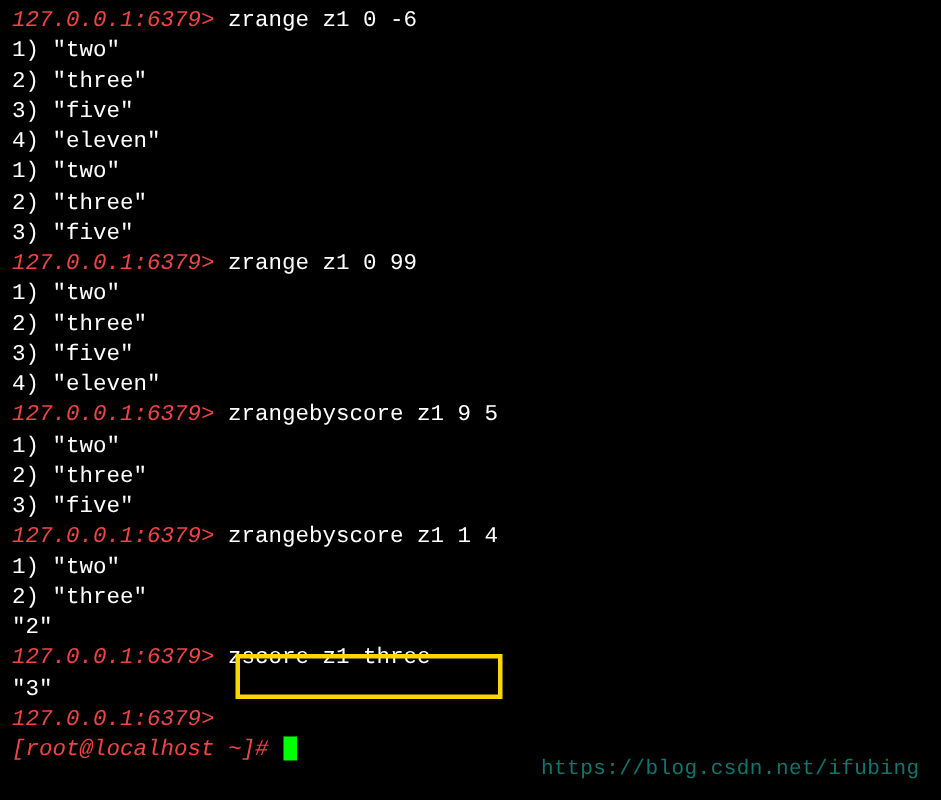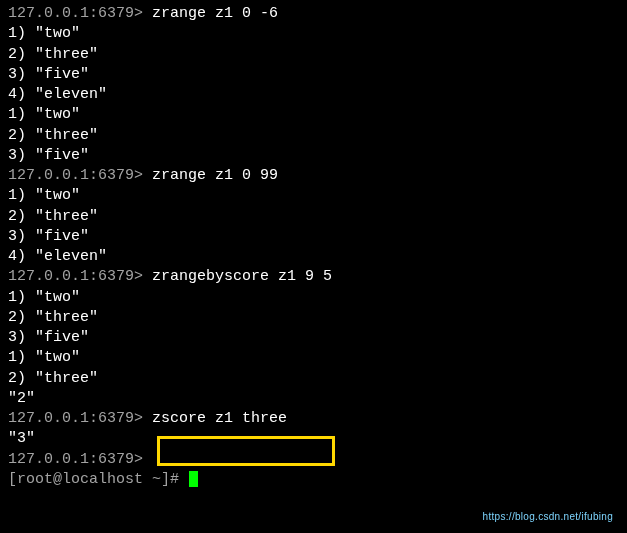--- a/index.html
+++ b/index.html
@@ -16,21 +16,22 @@
       color: #fff;
       padding: 4px 8px;
       position: relative;
       overflow: hidden;
       line-height: 1.35;
     }
     .line {
       white-space: pre;
     }
     .prompt {
-      color: #a3a3a3;
+      color: #ef4444;
+      font-style: italic;
     }
     .cmd {
       color: #fff;
     }
     .highlight-box {
       position: absolute;
       border: 3px solid #ffd700;
       left: 157px;
       top: 436px;
       width: 178px;
@@ -42,23 +43,23 @@
       width: 9px;
       height: 16px;
       background: #00ff00;
       vertical-align: middle;
       margin-left: 1px;
     }
     .watermark {
       position: absolute;
       right: 14px;
       bottom: 10px;
-      color: #7dd3fc;
-      font-family: Liberation Sans, sans-serif;
-      font-size: 10px;
+      color: #0f766e;
+      font-family: Liberation Mono, monospace;
+      font-size: 14px;
       letter-spacing: 0.3px;
     }
   </style>
 </head>
 <body>
 
 <div id="terminal">
     <div class="line"><span class="prompt">127.0.0.1:6379&gt;</span><span class="cmd"> zrange z1 0 -6</span></div>
     <div class="line"><span>1) "two"</span></div>
     <div class="line"><span>2) "three"</span></div>
@@ -69,20 +70,21 @@
     <div class="line"><span>3) "five"</span></div>
     <div class="line"><span class="prompt">127.0.0.1:6379&gt;</span><span class="cmd"> zrange z1 0 99</span></div>
     <div class="line"><span>1) "two"</span></div>
     <div class="line"><span>2) "three"</span></div>
     <div class="line"><span>3) "five"</span></div>
     <div class="line"><span>4) "eleven"</span></div>
     <div class="line"><span class="prompt">127.0.0.1:6379&gt;</span><span class="cmd"> zrangebyscore z1 9 5</span></div>
     <div class="line"><span>1) "two"</span></div>
     <div class="line"><span>2) "three"</span></div>
     <div class="line"><span>3) "five"</span></div>
+    <div class="line"><span class="prompt">127.0.0.1:6379&gt;</span><span class="cmd"> zrangebyscore z1 1 4</span></div>
     <div class="line"><span>1) "two"</span></div>
     <div class="line"><span>2) "three"</span></div>
     <div class="line"><span>"2"</span></div>
     <div class="line"><span class="prompt">127.0.0.1:6379&gt;</span><span class="cmd"> zscore z1 three</span></div>
     <div class="line"><span>"3"</span></div>
     <div class="line"><span class="prompt">127.0.0.1:6379&gt;</span><span class="cmd"></span></div>
     <div class="line"><span class="prompt">[root@localhost ~]# </span><span class="cursor"></span></div>
   </div>
 
 <div class="highlight-box"></div>

